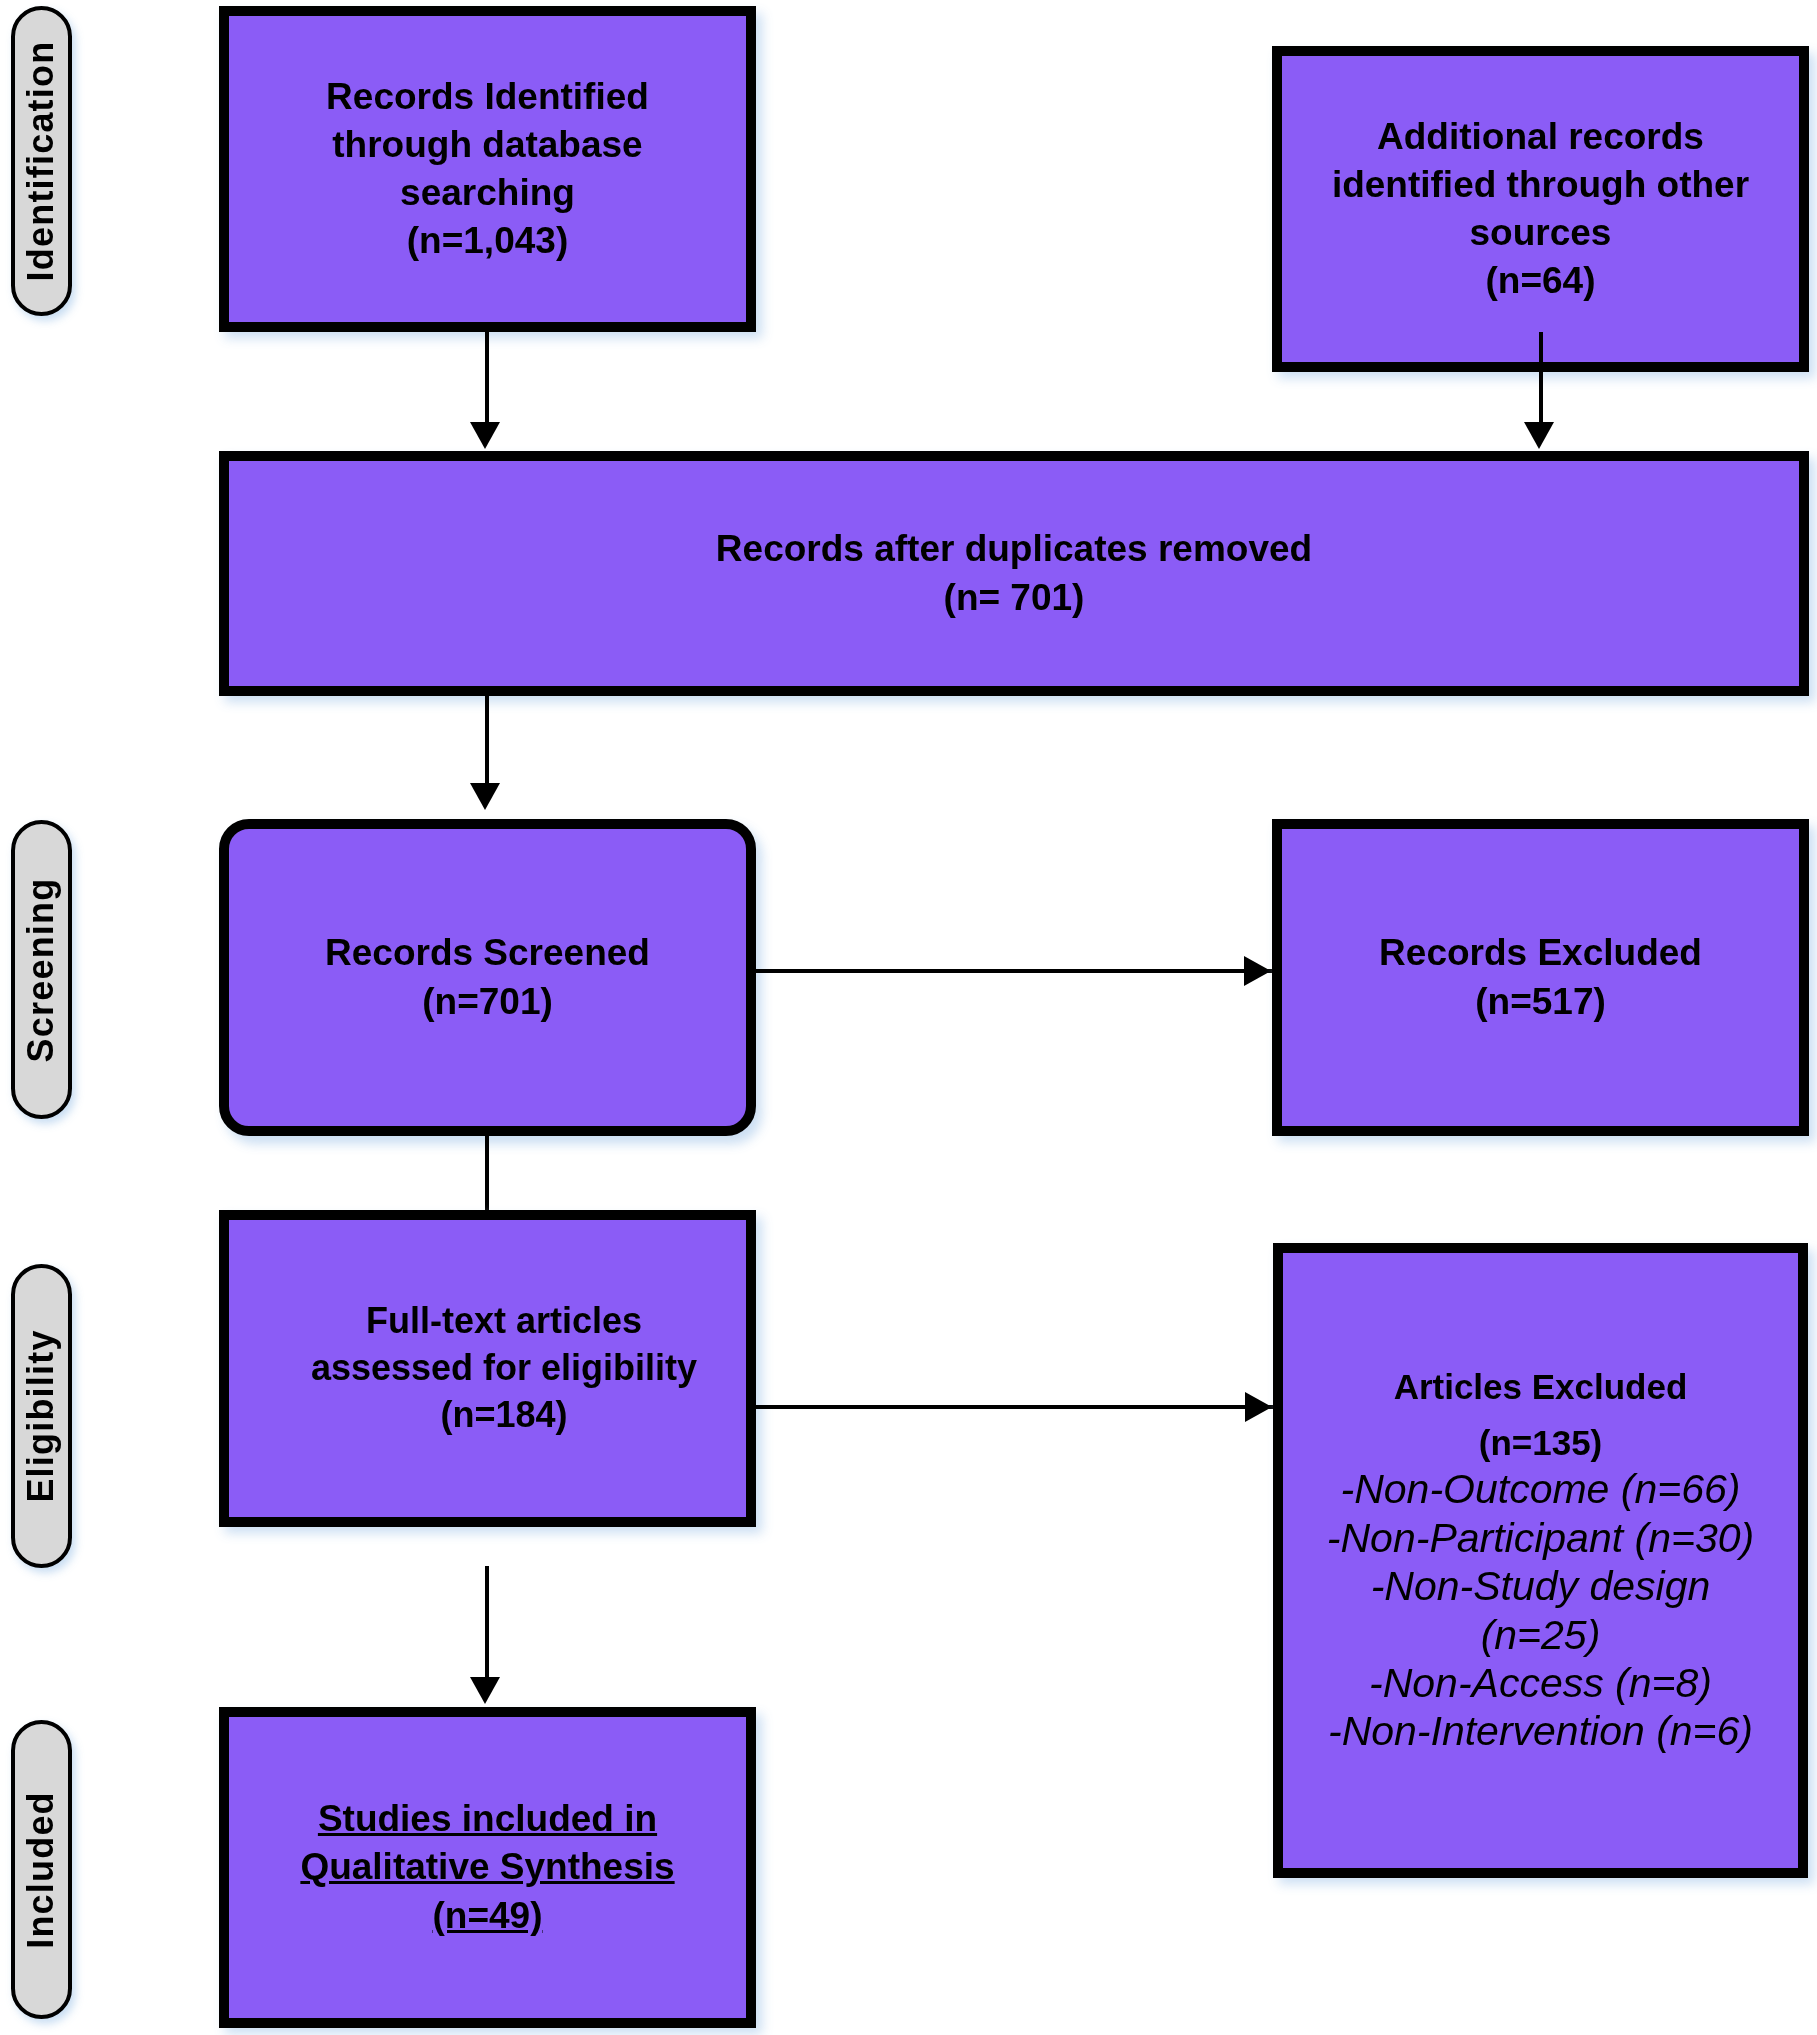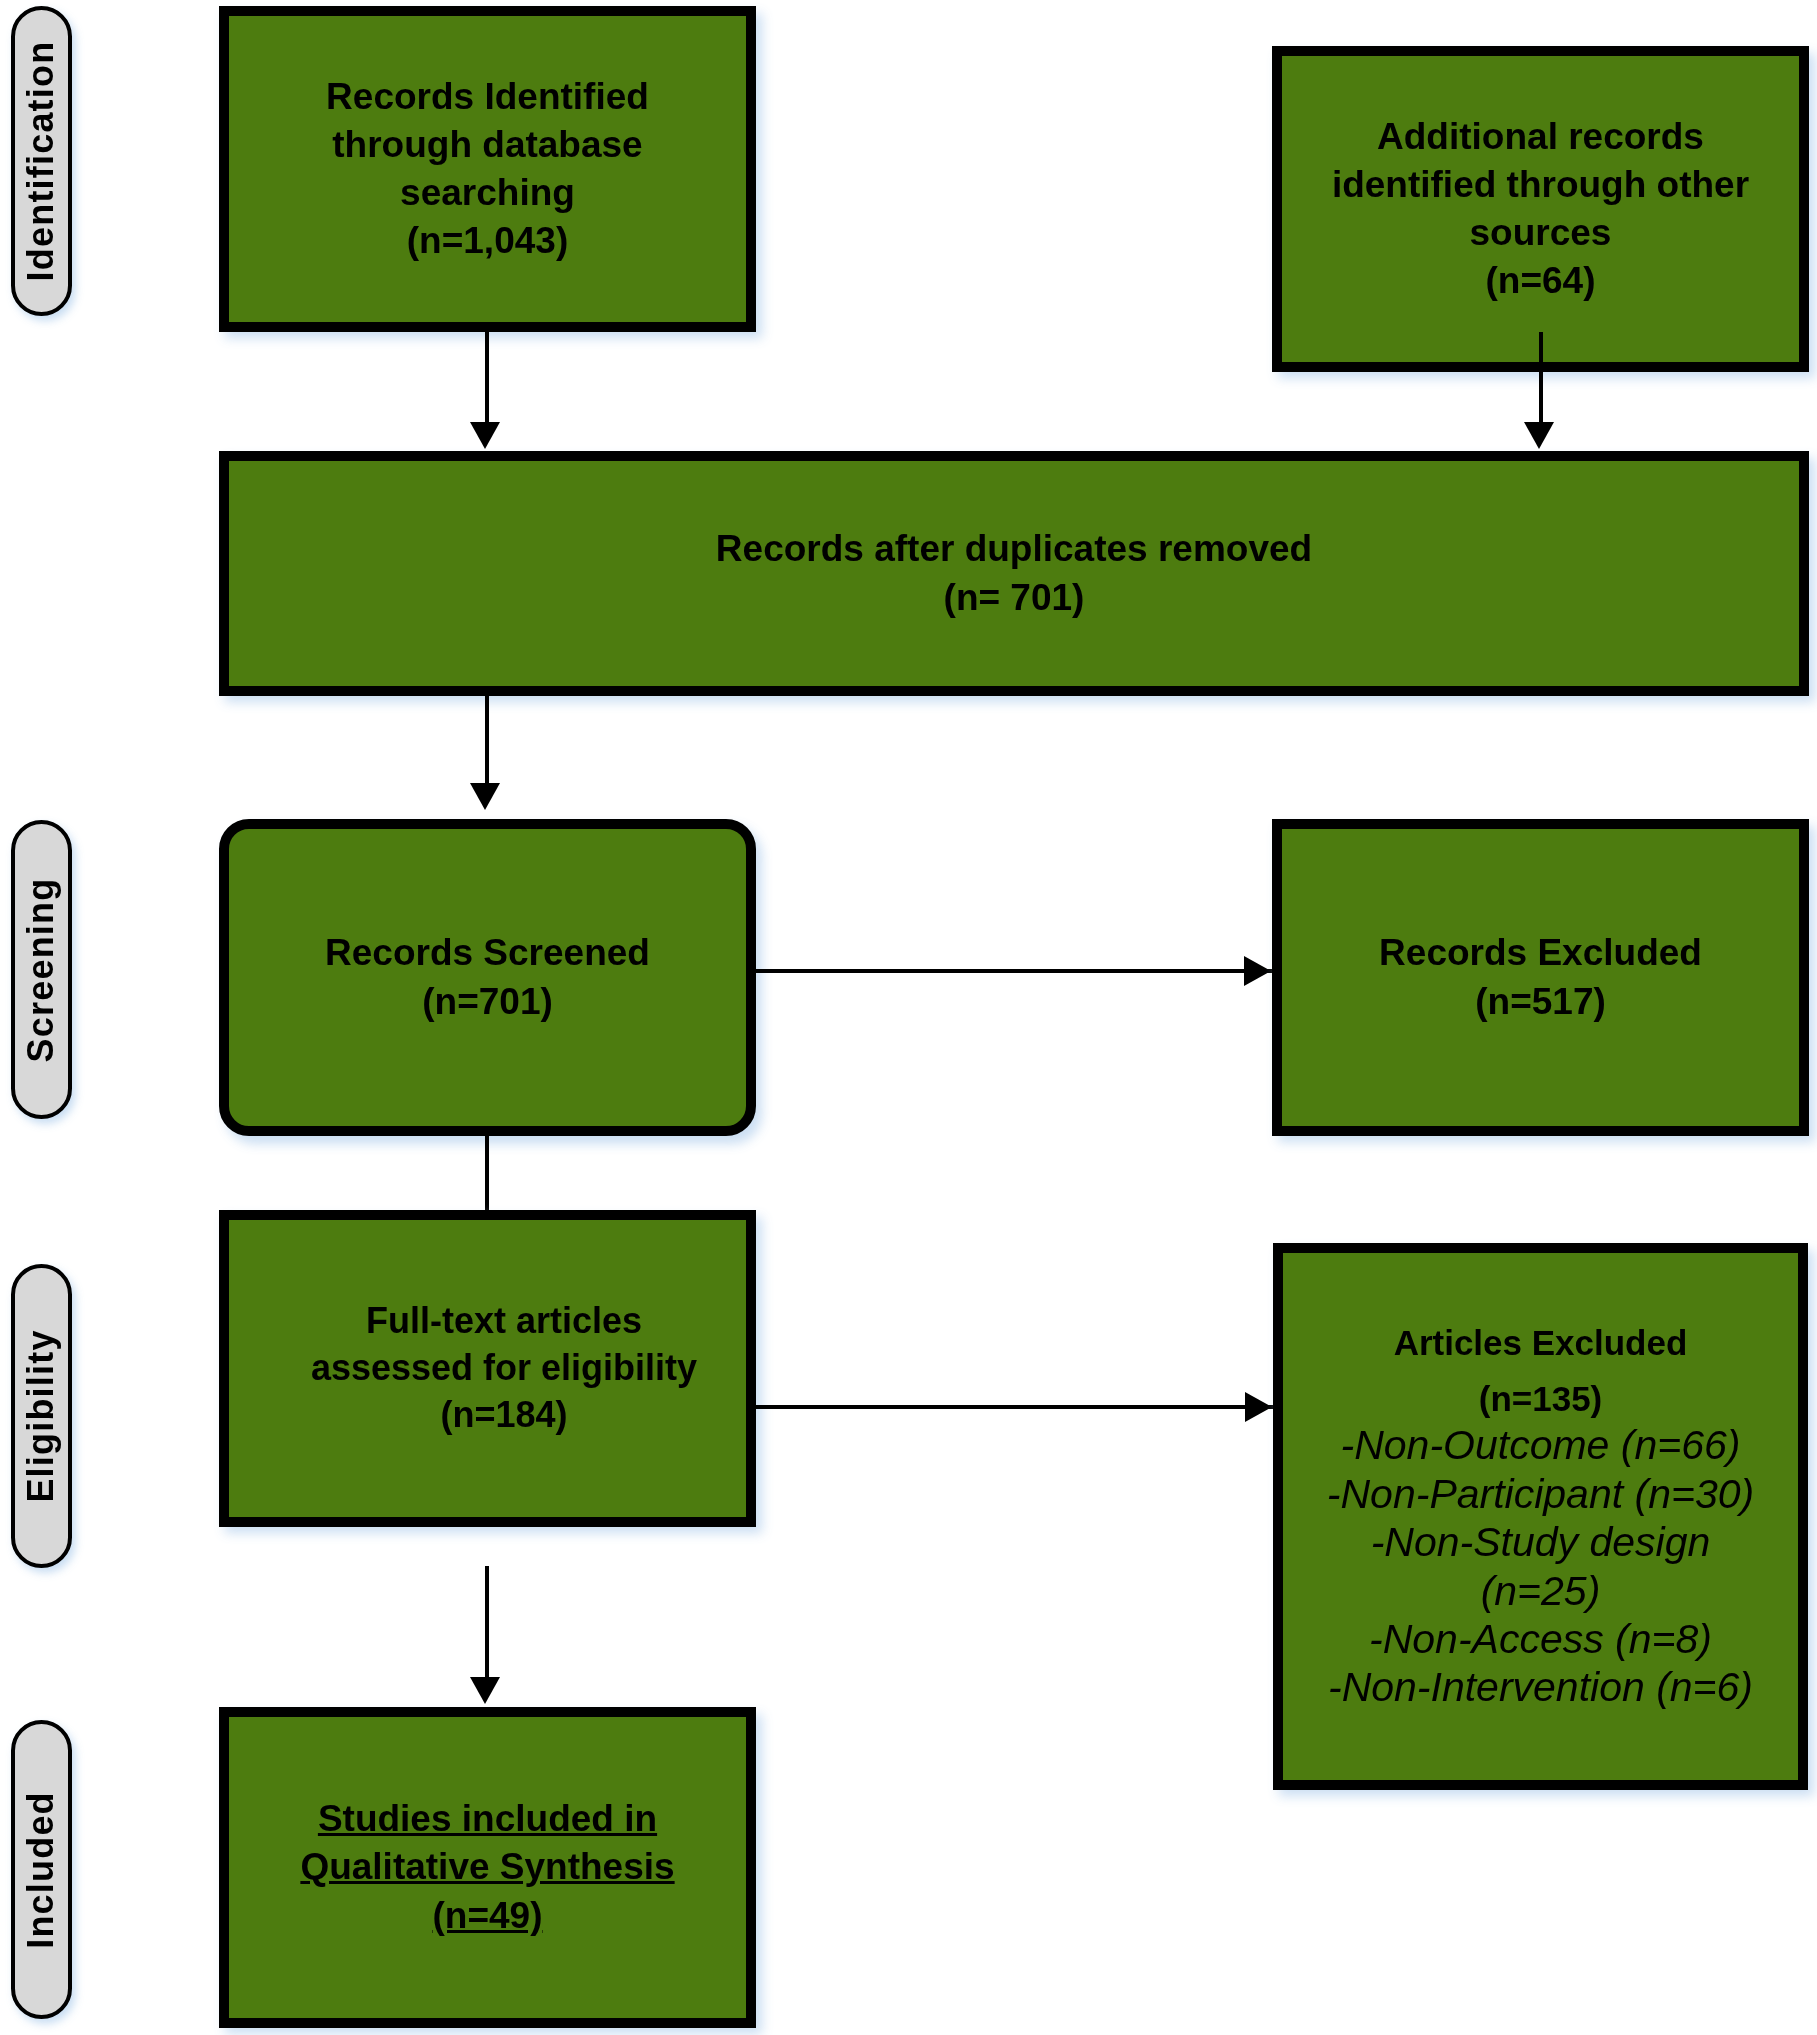--- a/index.html
+++ b/index.html
@@ -11,21 +11,21 @@
   
   .pill{position:absolute;background:#d8d8d8;border:4.2px solid #000;
         border-radius:5975px;box-sizing:border-box;
         box-shadow:3.6px 4.8px 8.4px rgba(190,215,240,.85);}
   .pill .pill-label{position:absolute;left:50%;top:50%;
         transform:translate(-50%,-50%) rotate(-90deg);
         white-space:nowrap;font-weight:bold;color:#000;
         font-size:36px;letter-spacing:1.2px;}
 
   
-  .box{position:absolute;background:#4d7c0f;border:10.2px solid #000;
+  .box{position:absolute;background:#8b5cf6;border:10.2px solid #000;
        box-sizing:border-box;display:flex;align-items:center;
        justify-content:center;text-align:center;
        box-shadow:6px 7.2px 10.8px rgba(198,220,242,.9);}
   .box .box-text{width:100%;padding:0 8.4px;box-sizing:border-box;color:#000;}
   .box .line{display:block;}
   .bold .box-text{font-weight:bold;}
   .fs62{font-size:37px;line-height:1.30;}
   .fs60{font-size:36px;line-height:1.30;}
   .fs58{font-size:35px;line-height:1.26;}
   .fs56{font-size:41px;line-height:1.18;font-style:italic;}
@@ -119,21 +119,21 @@
     <div class="box-text fs60">
       <span class="line">Full-text articles</span>
       <span class="line">assessed for eligibility</span>
       <span class="line">(n=184)</span>
     </div>
   </div>
 
   <div class="hline" style="left:755px;top:1405px;width:520px;"></div>
   <div class="arrow-right" style="left:1245px;top:1392px;"></div>
 
-  <div class="box" style="left:1273px;top:1243px;width:535px;height:547px;">
+  <div class="box" style="left:1273px;top:1243px;width:535px;height:635px;">
     <div class="box-text">
       <span class="line fs58" style="font-weight:bold;">Articles Excluded</span>
       <span class="line fs58" style="font-weight:bold;margin-top:12px;">(n=135)</span>
       <span class="line fs56">-Non-Outcome (n=66)</span>
       <span class="line fs56">-Non-Participant (n=30)</span>
       <span class="line fs56">-Non-Study design</span>
       <span class="line fs56">(n=25)</span>
       <span class="line fs56">-Non-Access (n=8)</span>
       <span class="line fs56">-Non-Intervention (n=6)</span>
     </div>

